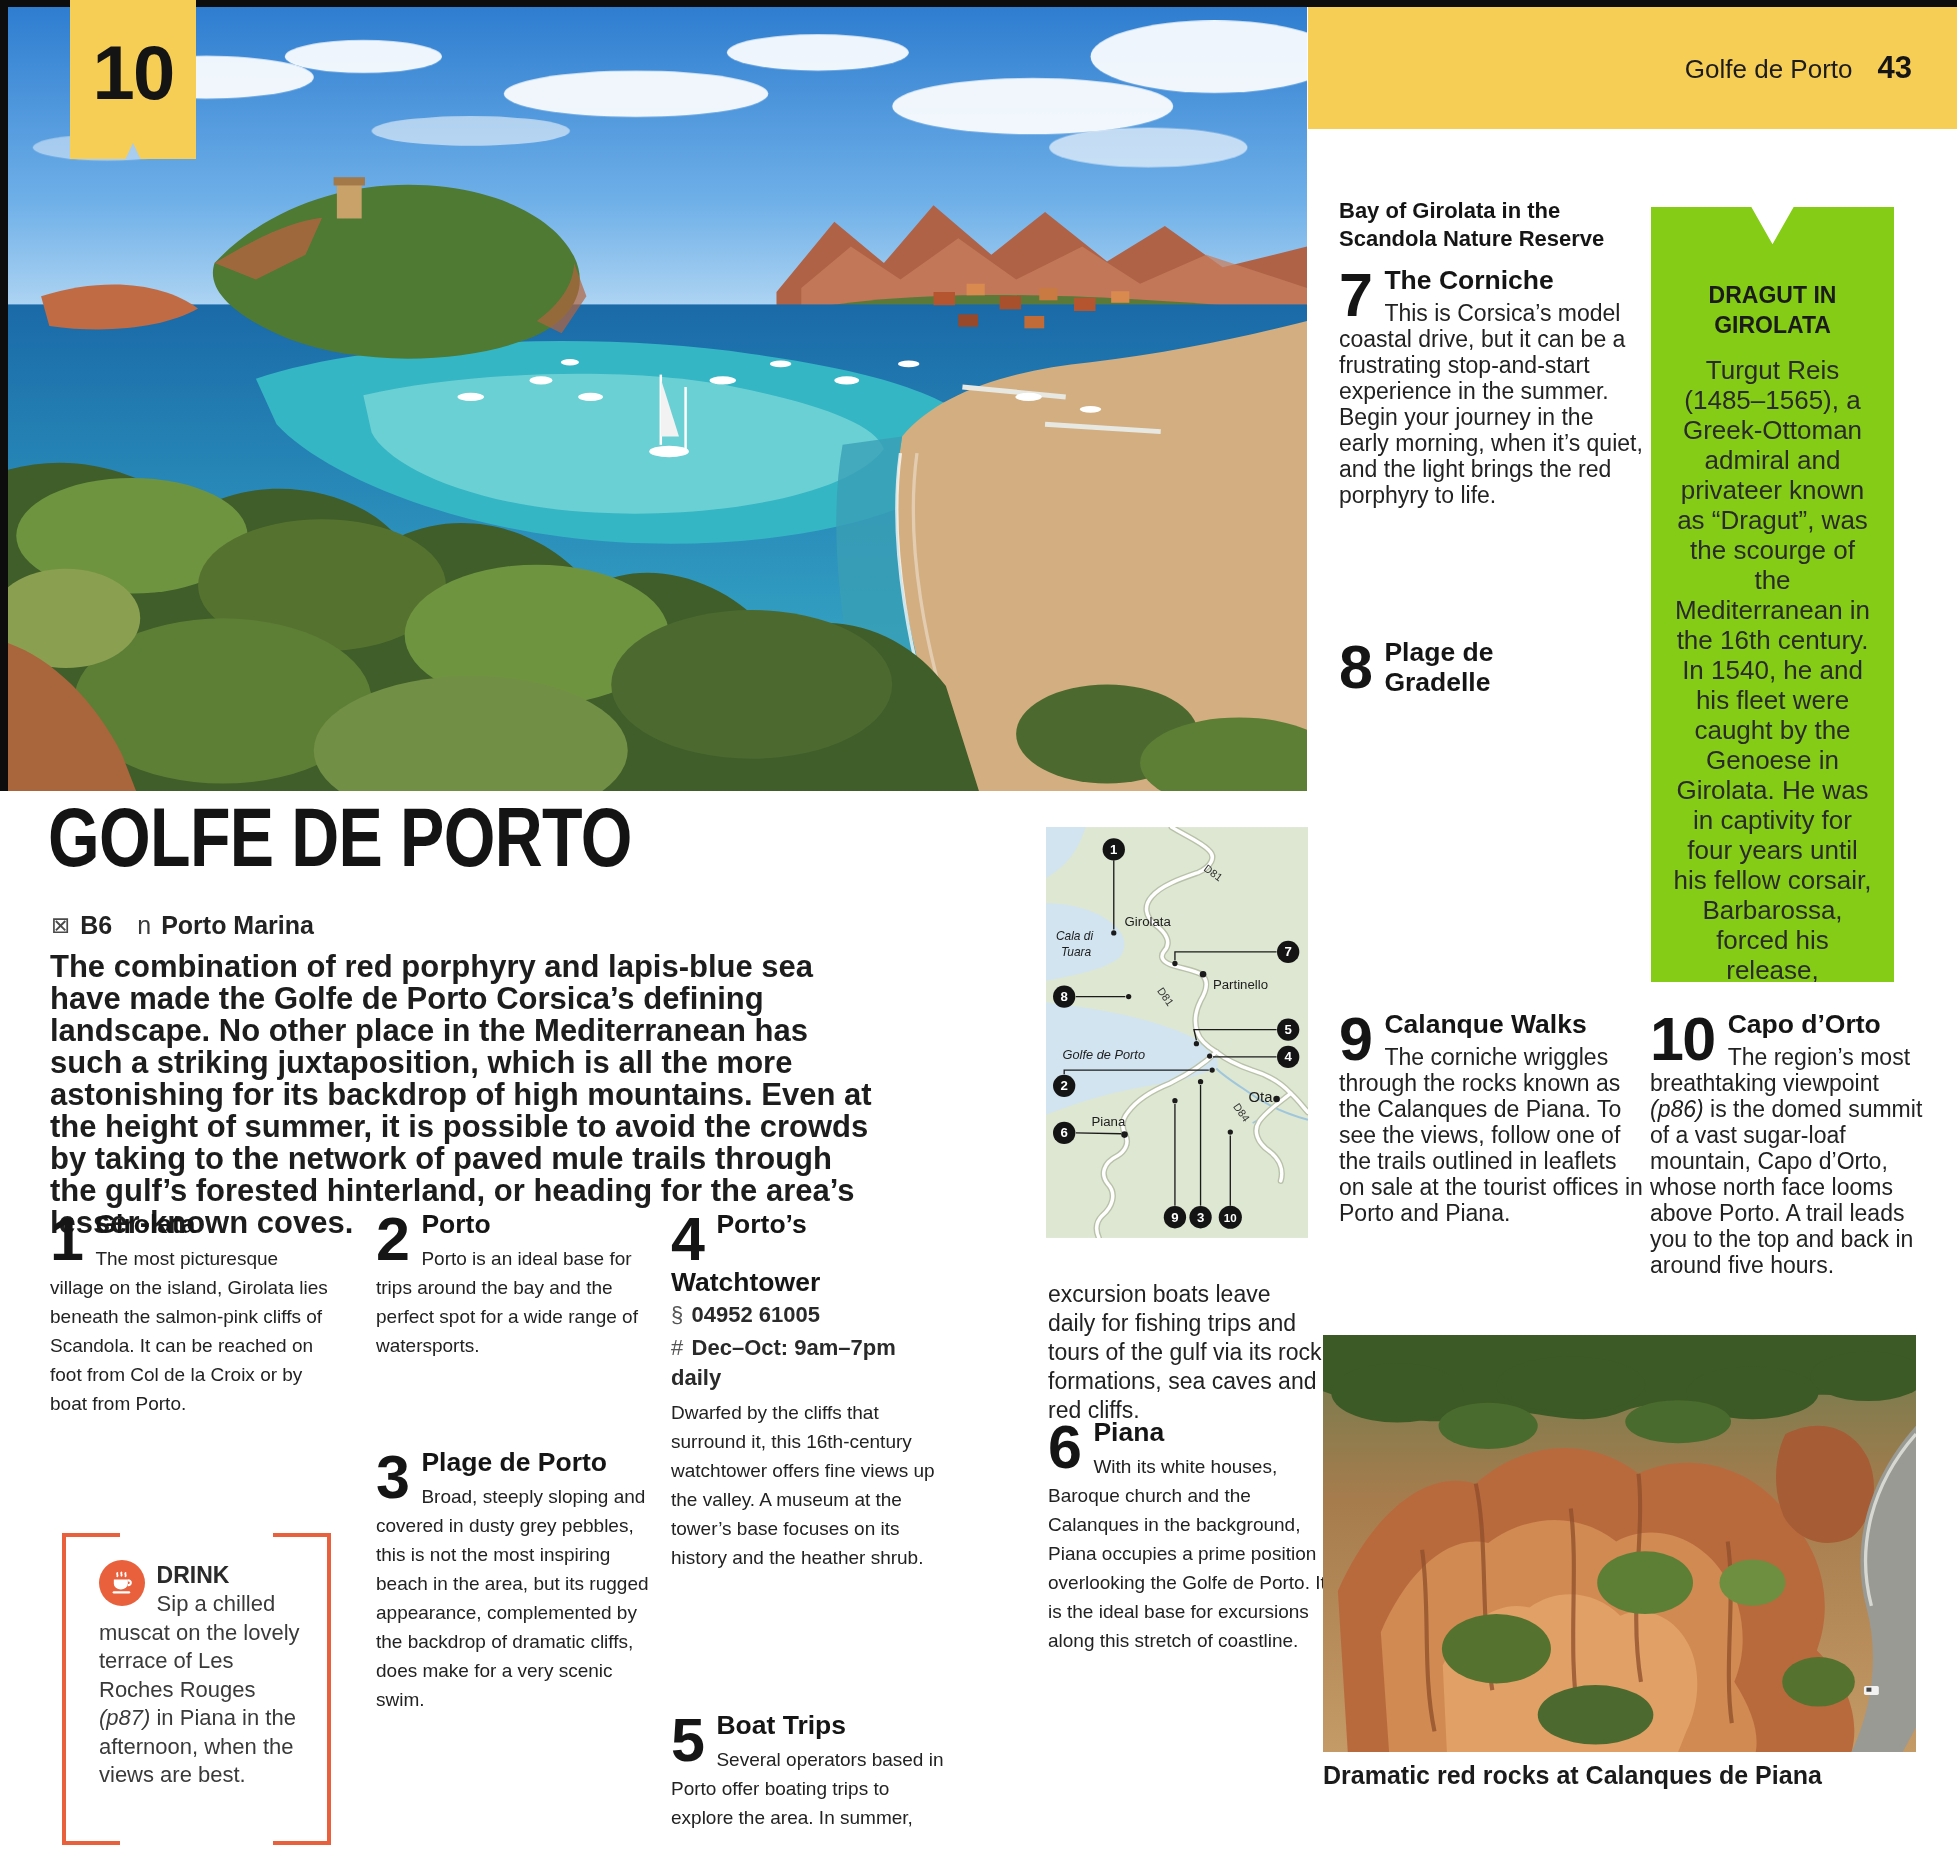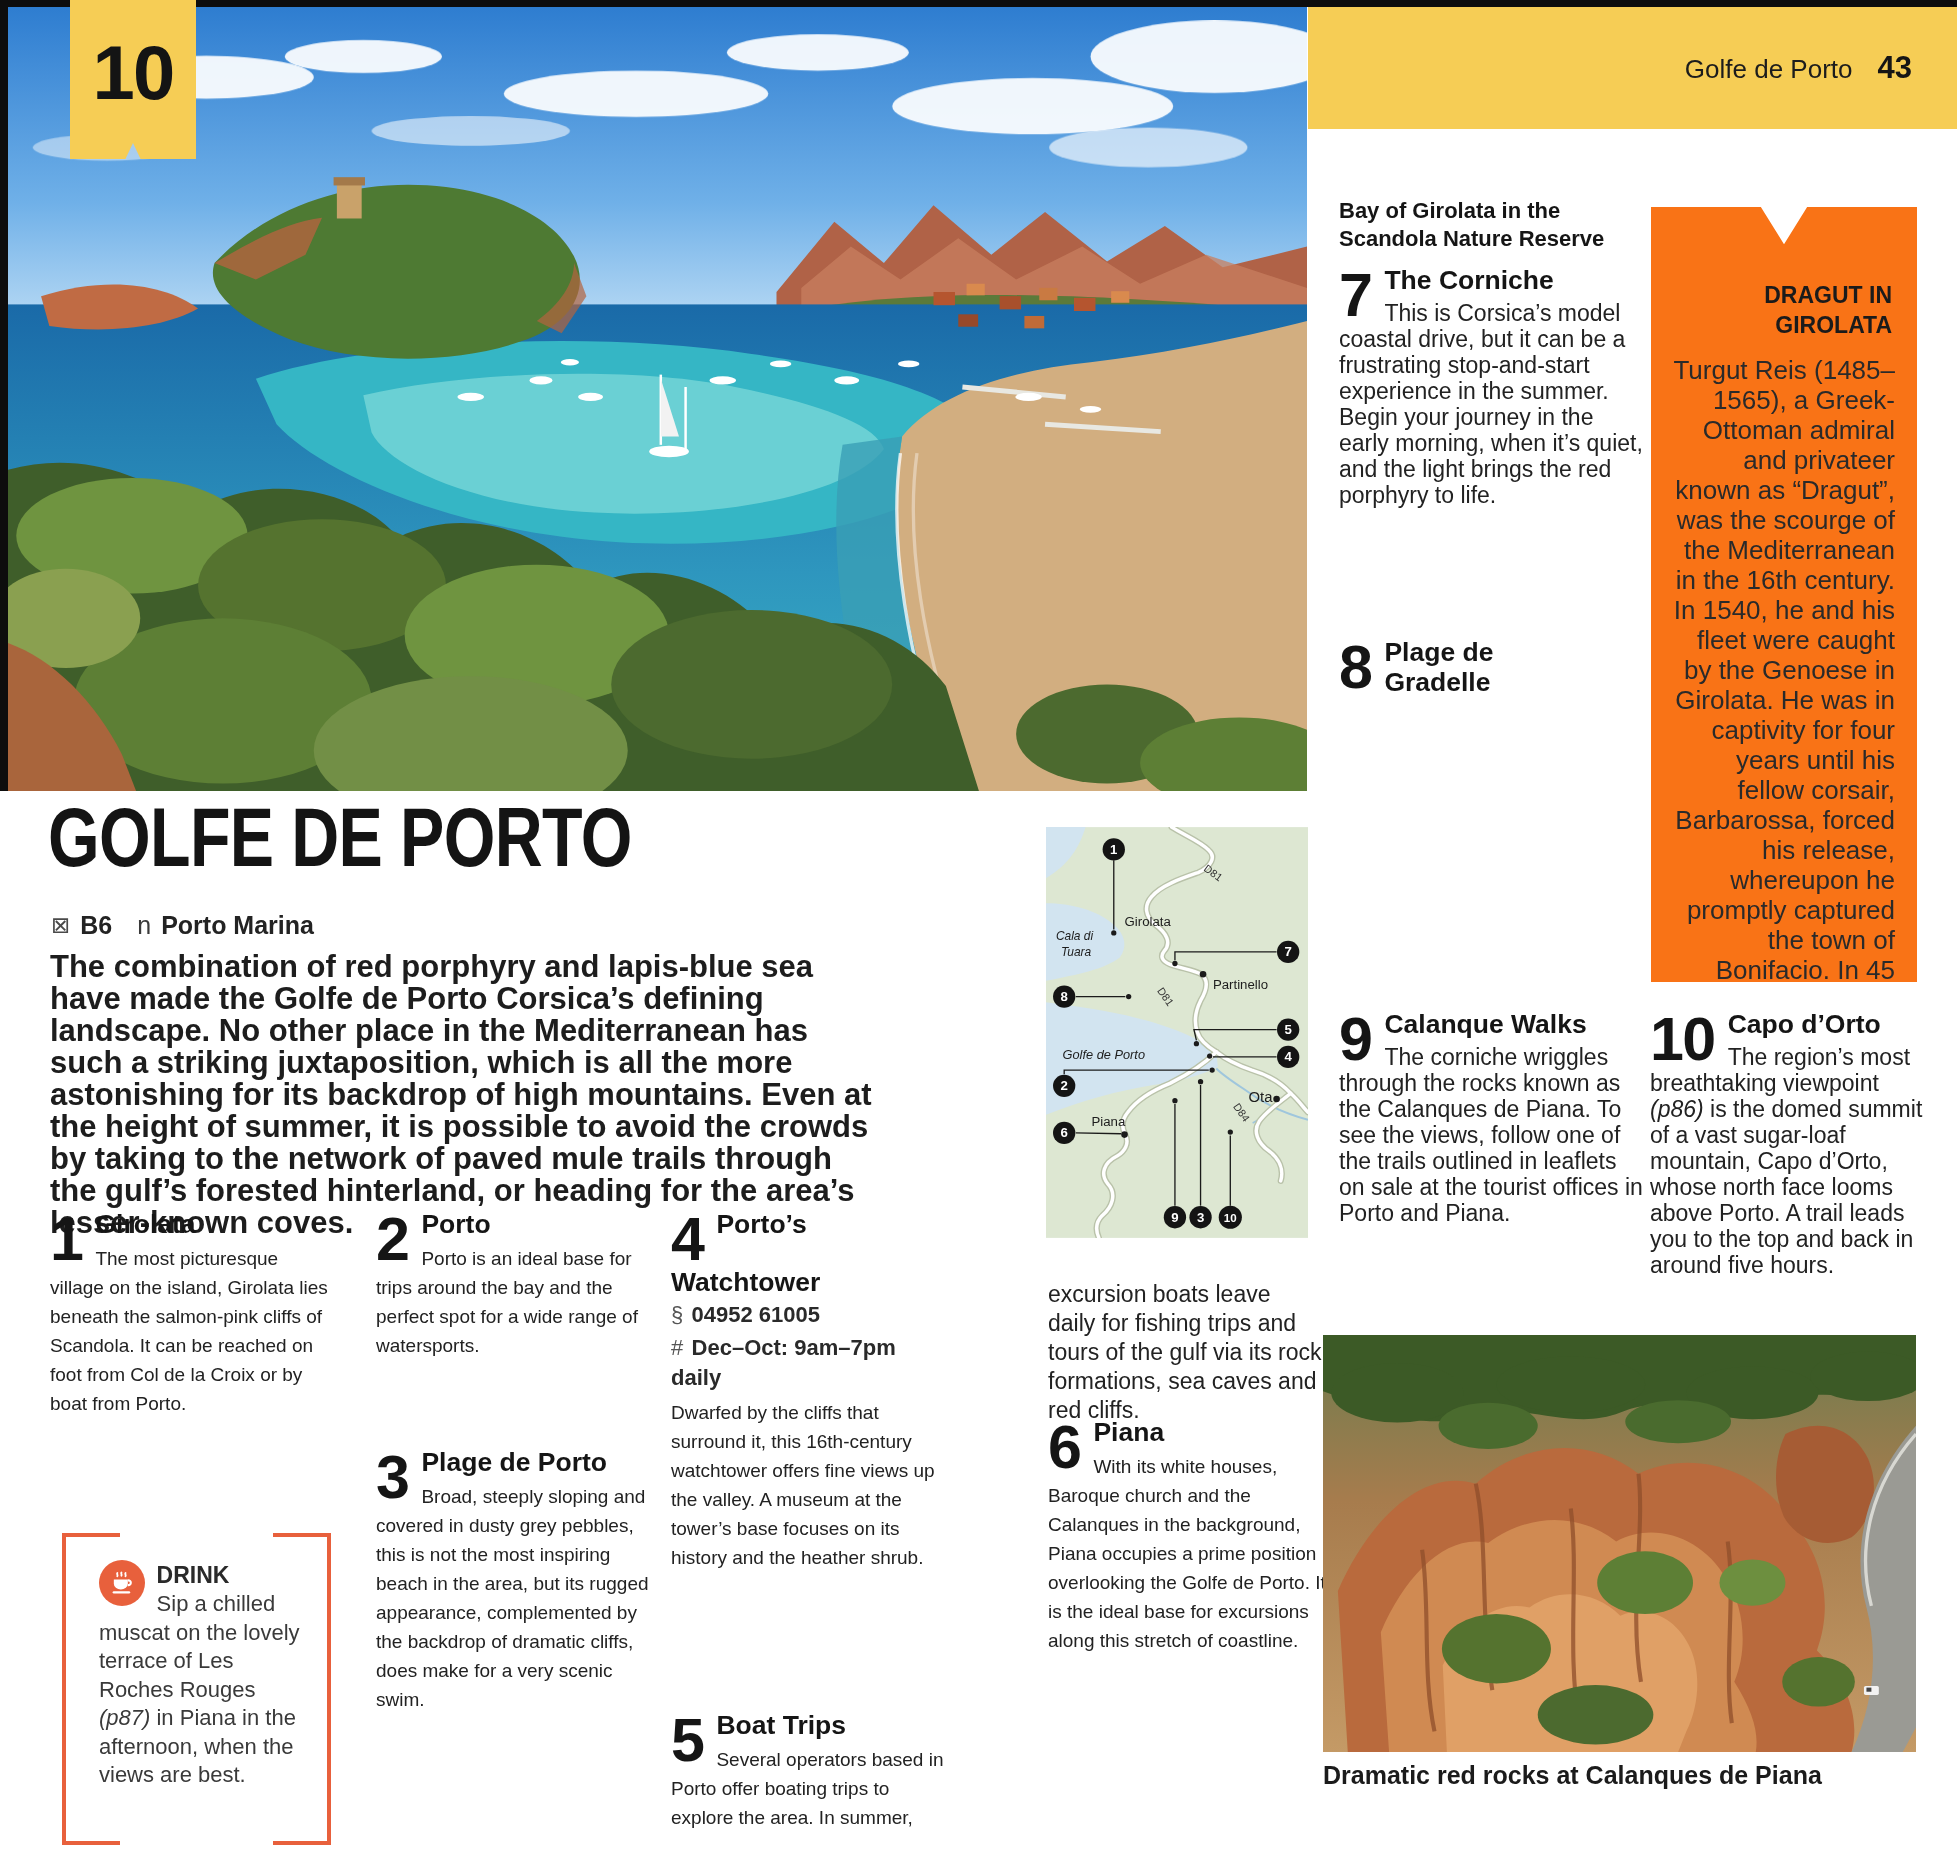--- a/index.html
+++ b/index.html
@@ -30,23 +30,23 @@
   .infoline{font-size:22px;line-height:30px;font-weight:bold;color:#2a2a2a;margin-top:3.3px;}
   .infoline .ic{color:#555;margin-right:8.3px;font-weight:normal;}
   em{font-style:italic;}
   
   #rcaption{left:1339px;top:197px;width:301px;font-size:22px;line-height:28px;font-weight:bold;color:#151515;}
   #item7{left:1339px;top:263px;width:304px;}
   #item8{left:1339px;top:635px;width:304px;}
   #item9{left:1339px;top:1007px;width:304px;}
   #item10{left:1650px;top:1007px;width:284px;}
   
-  #sidebar{left:1651px;top:207px;width:266px;height:775px;background:#f97316;
+  #sidebar{left:1651px;top:207px;width:243px;height:775px;background:#84cc16;
            clip-path:polygon(0 0,41.3% 0,50% 4.8%,58.7% 0,100% 0,100% 100%,0 100%);
-           text-align:right;}
+           text-align:center;}
   #sidebar h4{margin:73px 25px 15px 25px;font-size:23px;line-height:30px;font-weight:bold;color:#1b1b1b;}
   #sidebar p{margin:0 22px;font-size:26px;line-height:30px;color:#2a2a2a;}
   
   #title{left:48px;top:790px;font-size:83px;font-weight:bold;color:#141414;letter-spacing:-0.8px;
          transform:scaleX(0.80);transform-origin:left top;white-space:nowrap;}
   #meta{left:51px;top:911px;font-size:25px;font-weight:bold;color:#232323;display:flex;align-items:center;gap:10px;}
   #meta .gic{color:#4a4a4a;font-weight:normal;font-size:23px;}
   #meta .mic{color:#3a3a3a;font-weight:normal;font-size:25px;margin-left:15px;}
   #intro{left:50px;top:951px;width:822px;font-size:31px;line-height:32px;font-weight:bold;color:#1d1d1d;margin:0;}
   

